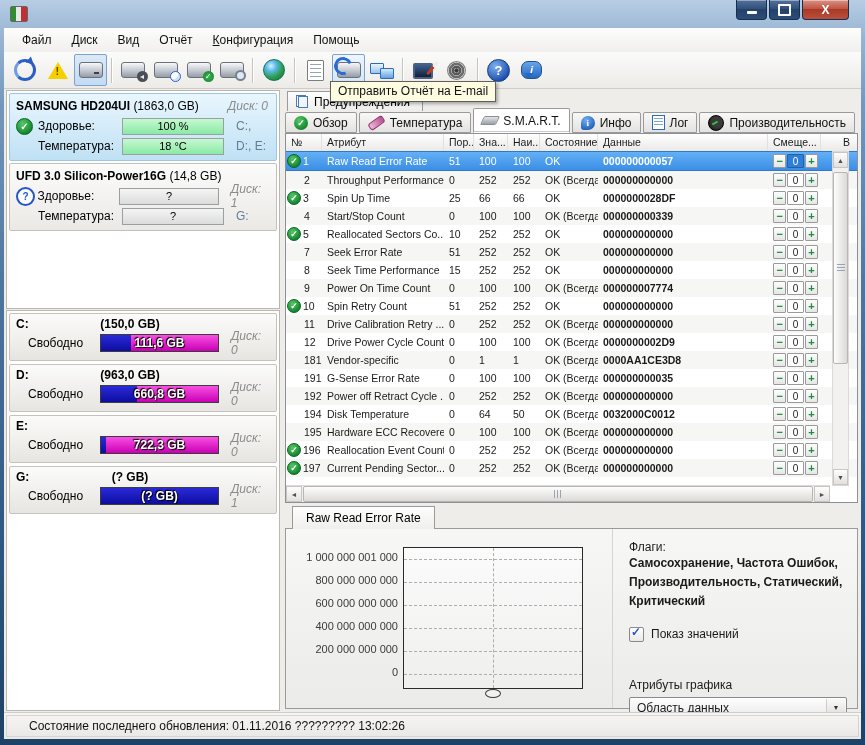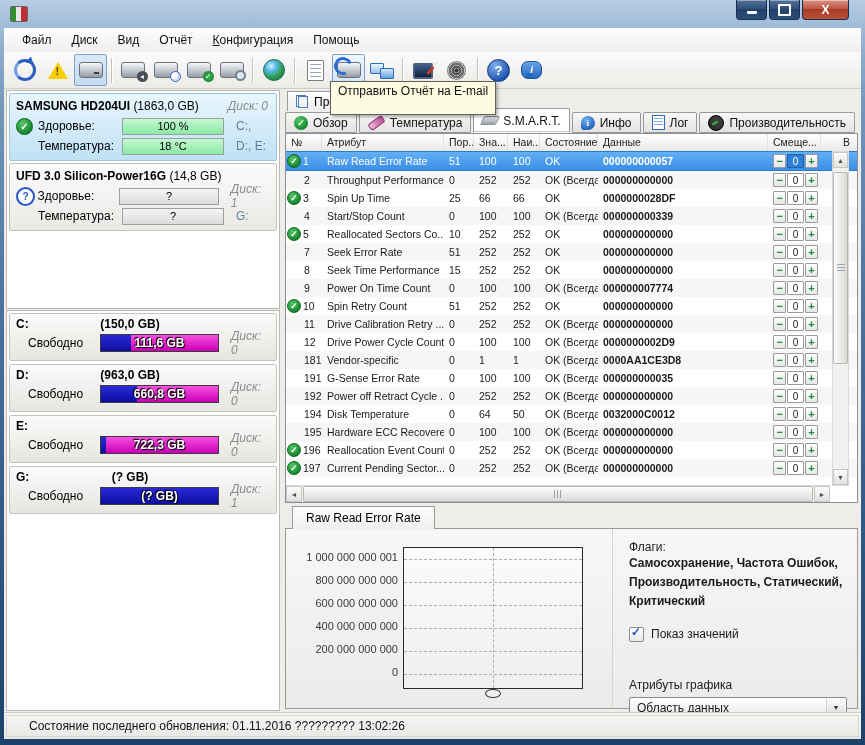--- a/index.html
+++ b/index.html
@@ -57,21 +57,21 @@
   .ic-test::before{content:"";position:absolute;left:0;top:1px;width:16px;height:12px;background:linear-gradient(#3d5f8e,#101f3a);border:2px solid #4c5f80;border-radius:2px;}
   .ic-test::after{content:"";position:absolute;right:0;top:-2px;width:3px;height:16px;background:linear-gradient(#f0eee8 40%,#c23a23 42%);transform:rotate(40deg);border-radius:1px;}
   .ic-sound{width:19px;height:19px;border-radius:50%;
             background:radial-gradient(circle,#3a3a3a 0 14%,#9a9a9a 16% 20%,#575757 22% 34%,#a8a8a8 36% 40%,#6a6a6a 42% 56%,#bdbdbd 58% 62%,#828282 64% 100%);}
   .ic-help{width:21px;height:21px;border-radius:50%;border:1px solid #123d7a;color:#fff;font-weight:800;font-size:13px;
            background:radial-gradient(circle at 35% 30%,#7fb0f0,#1c4fae 75%);display:flex;align-items:center;justify-content:center;}
   .ic-about{width:19px;height:16px;border-radius:7px;border:1px solid #1d4f96;color:#fff;font-weight:800;font-size:11px;font-style:italic;
            background:linear-gradient(#6aa4e8,#2468c0);display:flex;align-items:center;justify-content:center;}
   .ic-about::after{content:"";position:absolute;left:3px;bottom:-5px;border:4px solid transparent;border-top:6px solid #2468c0;}
   .tooltip{position:absolute;left:330px;top:81px;z-index:60;background:#fdfce1;border:1px solid #5f5f5f;
-           padding:2px 7px 16px;font-size:12px;color:#111;box-shadow:2px 2px 3px rgba(0,0,0,.3);white-space:nowrap;}
+           padding:2px 7px 3px;font-size:12px;color:#111;box-shadow:2px 2px 3px rgba(0,0,0,.3);white-space:nowrap;}
   
   .sidebar{position:absolute;left:0;top:60px;width:278px;bottom:26px;}
   .side-box{position:absolute;left:2px;right:2px;background:#fff;border:1px solid #bab6b0;}
   .side-box.disks{top:2px;height:217px;}
   .side-box.vols{top:222px;bottom:2px;}
   .disk-panel{margin:2px;border:1px solid #c4c1bc;border-radius:2px;background:linear-gradient(#fbfbfa,#ebe9e6);padding:1px 6px 4px;}
   .disk-panel.selected{border-color:#9cc6e2;background:linear-gradient(#e9f6fe,#bfe1f4);}
   .dp-title{position:relative;font-size:12px;padding:4px 0 3px;white-space:nowrap;}
   .dp-name{font-weight:700;}
   .dp-disk{position:absolute;right:2px;top:4px;color:#8a8a8a;font-style:italic;}
@@ -777,21 +777,21 @@
             <div class="plot" id="plot">
                 <div class="vline"></div>
                 <div class="gline" style="top: 11px;"></div>
                 <div class="gline" style="top: 34px;"></div>
                 <div class="gline" style="top: 57px;"></div>
                 <div class="gline" style="top: 80px;"></div>
                 <div class="gline" style="top: 103px;"></div>
                 <div class="gline" style="top: 126px;"></div>
               </div>
             <div id="yticks">
-                <div class="ytick" style="top: 22px;">1 000 000 000 001</div>
+                <div class="ytick" style="top: 22px;">1 000 000 001 000</div>
                 <div class="ytick" style="top: 45px;">800 000 000 000</div>
                 <div class="ytick" style="top: 68px;">600 000 000 000</div>
                 <div class="ytick" style="top: 91px;">400 000 000 000</div>
                 <div class="ytick" style="top: 114px;">200 000 000 000</div>
                 <div class="ytick" style="top: 137px;">0</div>
               </div>
             <div class="handle"></div>
           </div>
           <div class="flags-zone">
             <div class="flags-title">Флаги:</div>

